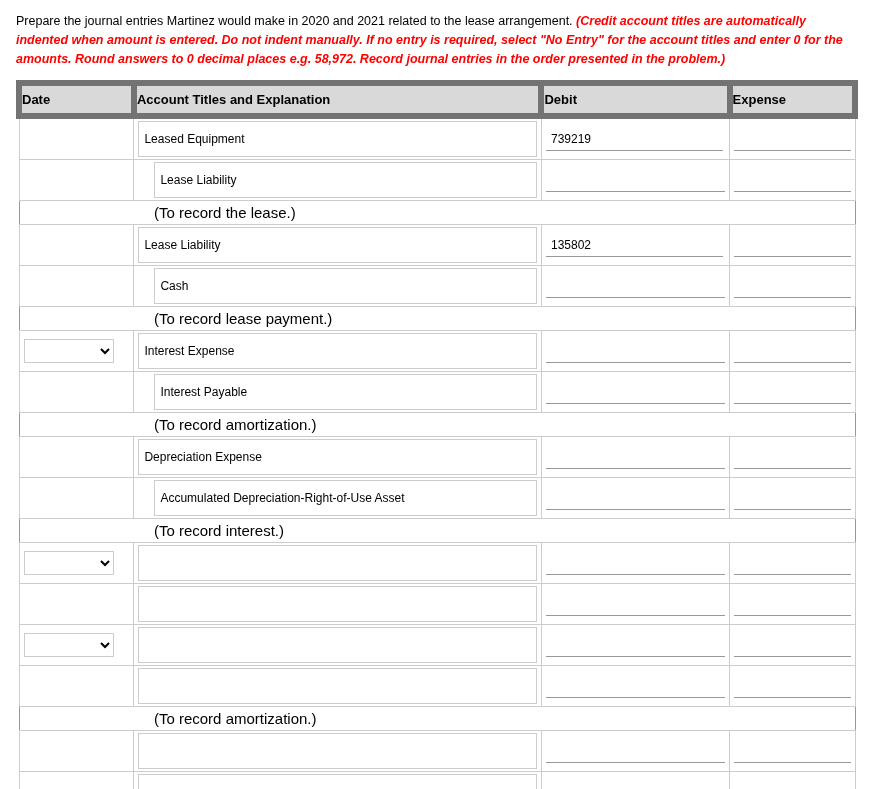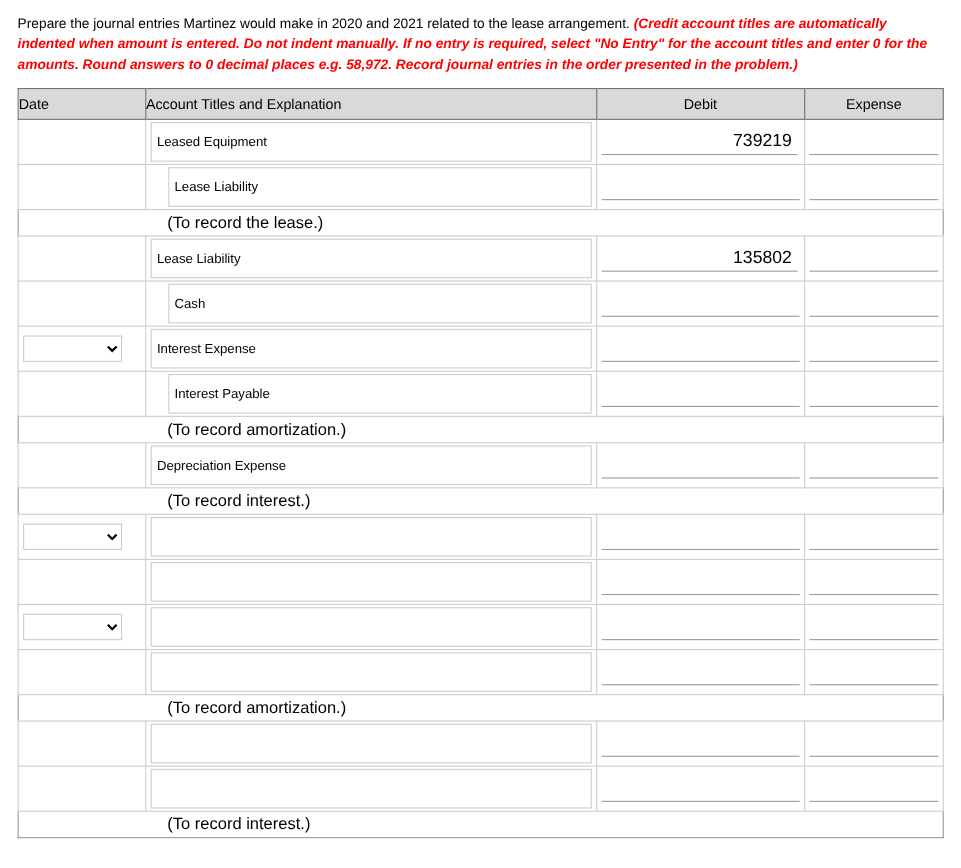--- a/index.html
+++ b/index.html
@@ -23,28 +23,28 @@
     }
 
     
     .journal-table {
       width: 100%;
       border-collapse: collapse;
       border: 1px solid #999;
     }
     .journal-table th {
       background: #d9d9d9;
-      border: 1px solid #737373;
+      border: 6px solid #737373;
       padding: 6px 0;
-      font-weight: normal;
+      font-weight: bold;
       text-align: left;
     }
     .journal-table th.debit-col,
     .journal-table th.credit-col {
-      text-align: center;
+      text-align: left;
     }
     .journal-table td {
       border: 1px solid #ccc;
       padding: 2px 4px;
       vertical-align: middle;
     }
     .col-date { width: 110px; }
     .col-account { width: 390px; }
     .col-debit { width: 180px; }
     .col-credit { width: 120px; }
@@ -55,22 +55,22 @@
       padding: 17px 5px;
       font-size: 12px;
       background: #fff;
       height: 24px;
     }
     .input-debit, .input-credit {
       width: 100%;
       border: none;
       border-bottom: 1px solid #999;
       padding: 3px 5px;
-      font-size: 16px;
-      text-align: right;
+      font-size: 12px;
+      text-align: left;
       background: #fff;
       height: 24px;
     }
     .select-date {
       width: 90px;
       border: 1px solid #ccc;
       padding: 3px 4px;
       font-size: 12px;
       height: 24px;
       background: #fff;
@@ -127,20 +127,24 @@
         <td class="col-account"><input type="text" class="input-field" value="Lease Liability" style=""></td>
         <td class="col-debit" style="text-align: right; padding-right: 6px;"><input type="text" class="input-debit" value="135802" style=""></td>
         <td class="col-credit"><input type="text" class="input-credit" style=""></td>
       </tr>
       <tr>
         <td class="col-date"></td>
         <td class="col-account account-cell-indented"><input type="text" class="input-field" value="Cash" style=""></td>
         <td class="col-debit"><input type="text" class="input-debit" style=""></td>
         <td class="col-credit"><input type="text" class="input-credit" style=""></td>
       </tr>
+      <tr class="note-row">
+        <td></td>
+        <td colspan="3">(To record lease payment.)</td>
+      </tr>
       <tr>
         <td class="col-date"><select class="select-date"><option value=""></option></select></td>
         <td class="col-account"><input type="text" class="input-field" value="Interest Expense" style=""></td>
         <td class="col-debit"><input type="text" class="input-debit" style=""></td>
         <td class="col-credit"><input type="text" class="input-credit" style=""></td>
       </tr>
       <tr>
         <td class="col-date"></td>
         <td class="col-account account-cell-indented"><input type="text" class="input-field" value="Interest Payable" style=""></td>
         <td class="col-debit"><input type="text" class="input-debit" style=""></td>
@@ -149,20 +153,26 @@
       <tr class="note-row">
         <td></td>
         <td colspan="3">(To record amortization.)</td>
       </tr>
       <tr>
         <td class="col-date"></td>
         <td class="col-account"><input type="text" class="input-field" value="Depreciation Expense" style=""></td>
         <td class="col-debit"><input type="text" class="input-debit" style=""></td>
         <td class="col-credit"><input type="text" class="input-credit" style=""></td>
       </tr>
+      <tr>
+        <td class="col-date"></td>
+        <td class="col-account account-cell-indented"><input type="text" class="input-field" value="Accumulated Depreciation-Right-of-Use Asset" style=""></td>
+        <td class="col-debit"><input type="text" class="input-debit" style=""></td>
+        <td class="col-credit"><input type="text" class="input-credit" style=""></td>
+      </tr>
       <tr class="note-row">
         <td></td>
         <td colspan="3">(To record interest.)</td>
       </tr>
       <tr>
         <td class="col-date"><select class="select-date"><option value=""></option></select></td>
         <td class="col-account"><input type="text" class="input-field" style=""></td>
         <td class="col-debit"><input type="text" class="input-debit" style=""></td>
         <td class="col-credit"><input type="text" class="input-credit" style=""></td>
       </tr>

